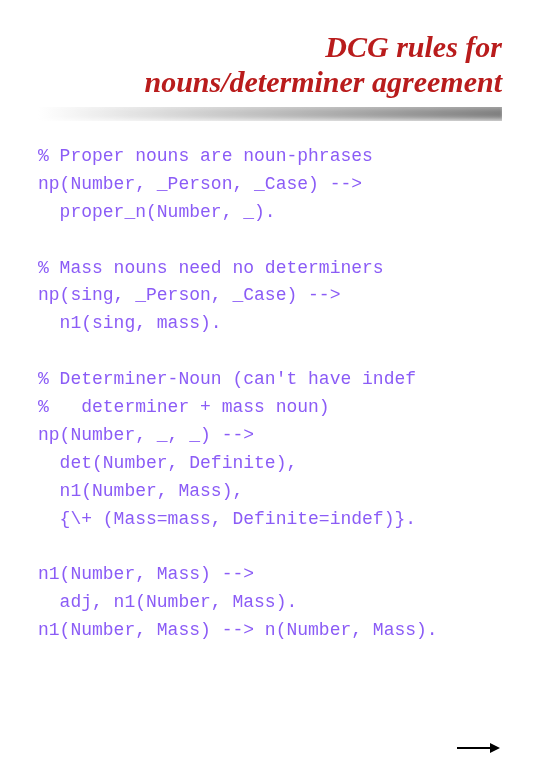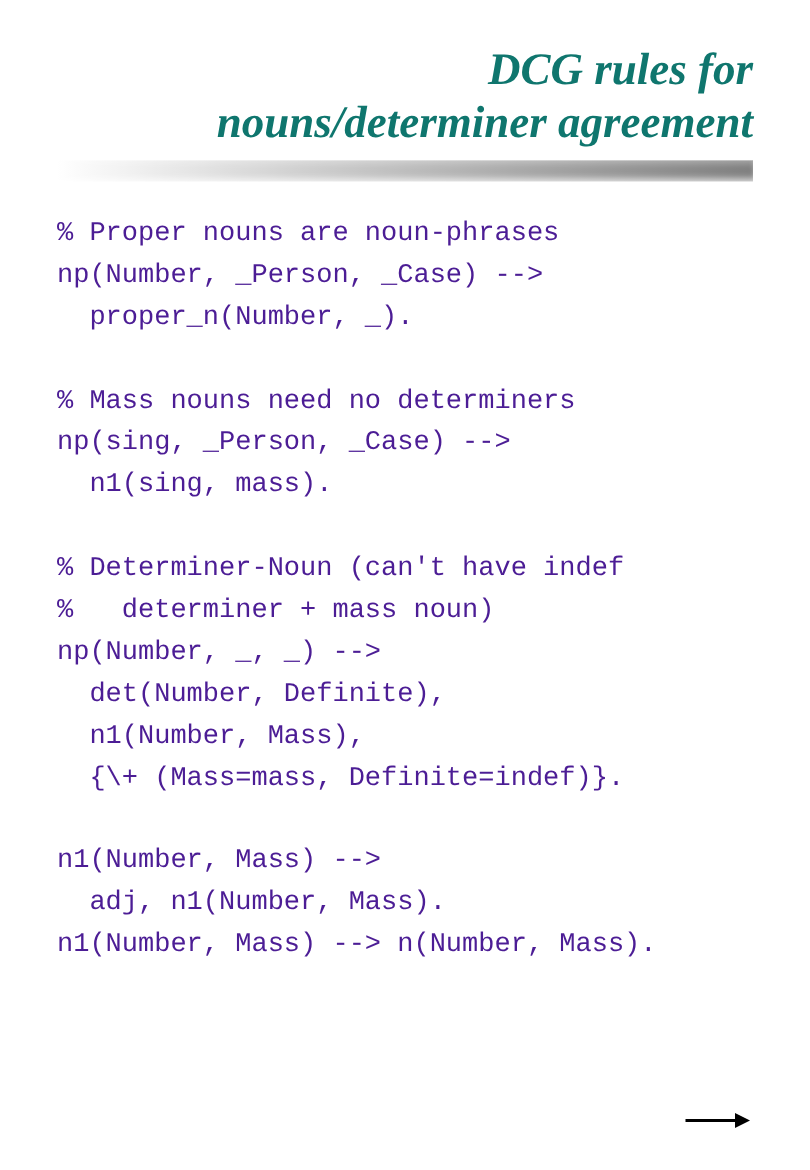--- a/index.html
+++ b/index.html
@@ -19,34 +19,34 @@
     height: 100%;
     position: relative;
   }
   .title {
     font-size: 30px;
     font-weight: bold;
     font-style: italic;
     text-align: right;
     line-height: 1.15;
     margin: 0 0 8px 0;
-    color: #0f766e;
+    color: #b91c1c;
   }
   .divider {
     height: 14px;
     margin: 0 0 22px 0;
     background: linear-gradient(to right, #ffffff 0%, #d0d0d0 35%, #808080 100%);
     box-shadow: inset 0 -4px 4px -2px rgba(255,255,255,0.7), inset 0 4px 4px -2px rgba(255,255,255,0.3);
   }
   .code {
     font-family: "Courier New", Courier, monospace;
     font-size: 18px;
     line-height: 1.55;
     white-space: pre;
-    color: #4c1d95;
+    color: #8b5cf6;
   }
   .arrow {
     position: absolute;
     right: 40px;
     bottom: 24px;
   }
   .arrow-line {
     display: inline-block;
     width: 34px;
     height: 2px;

